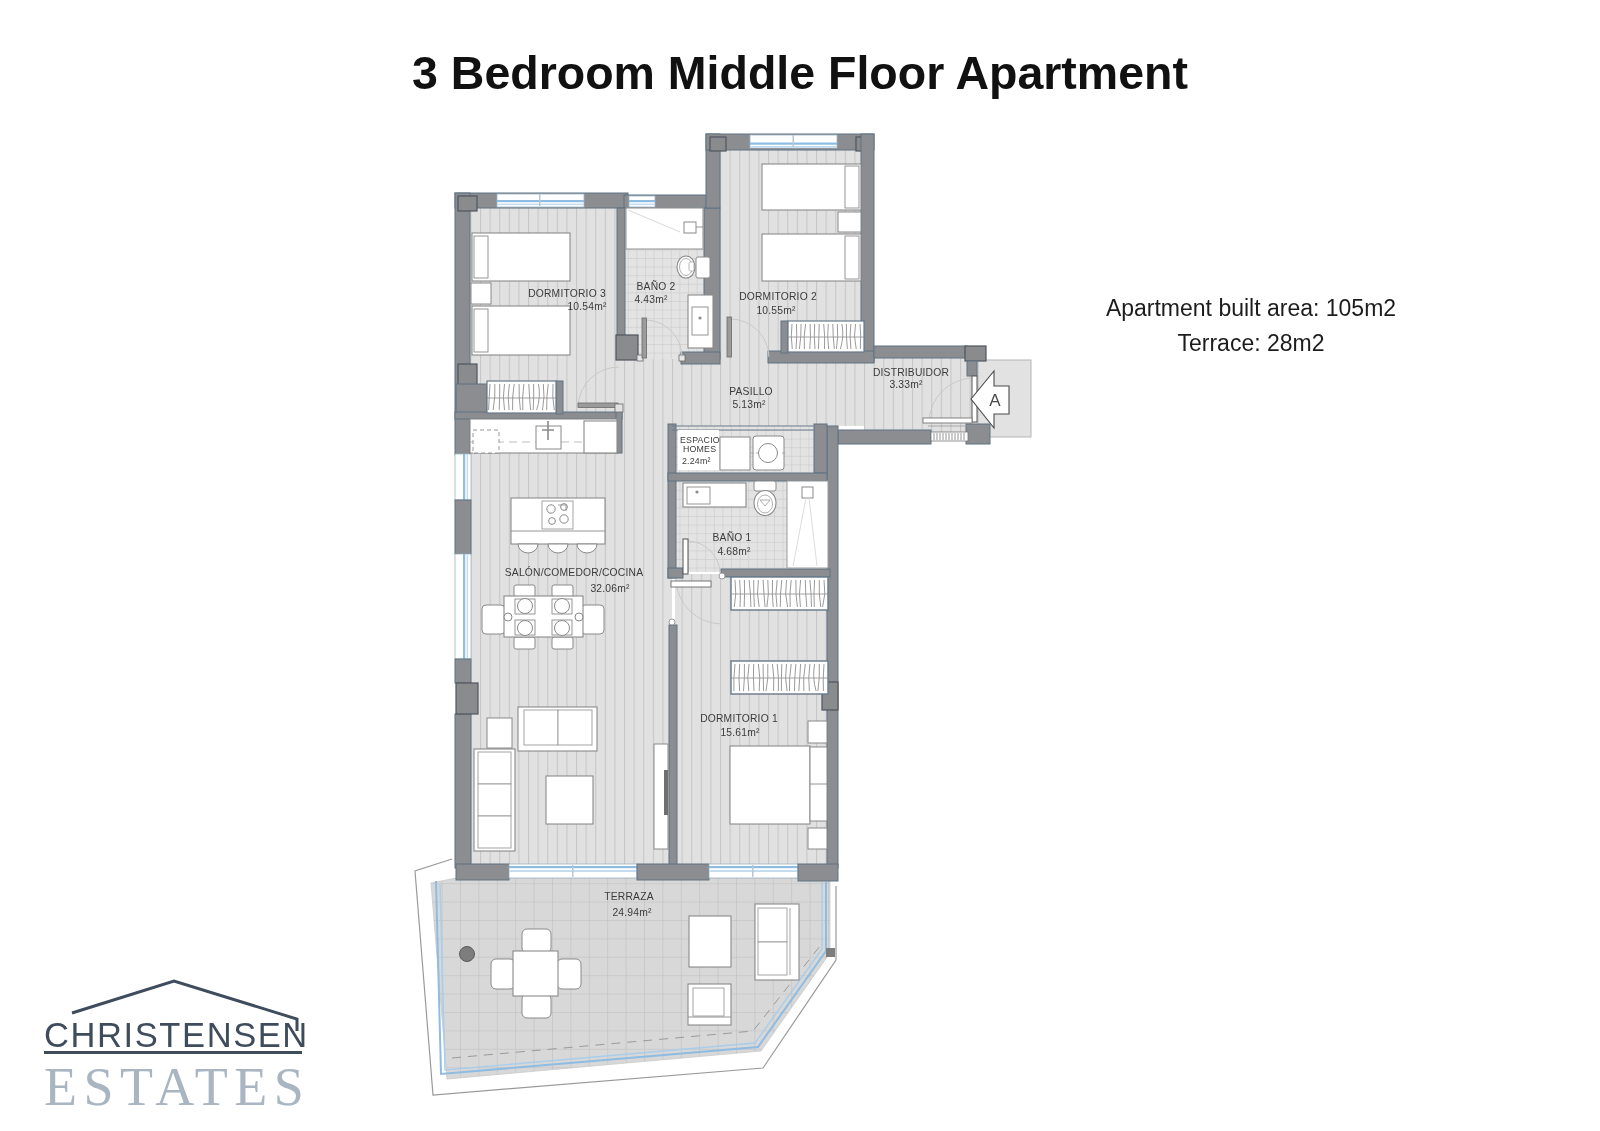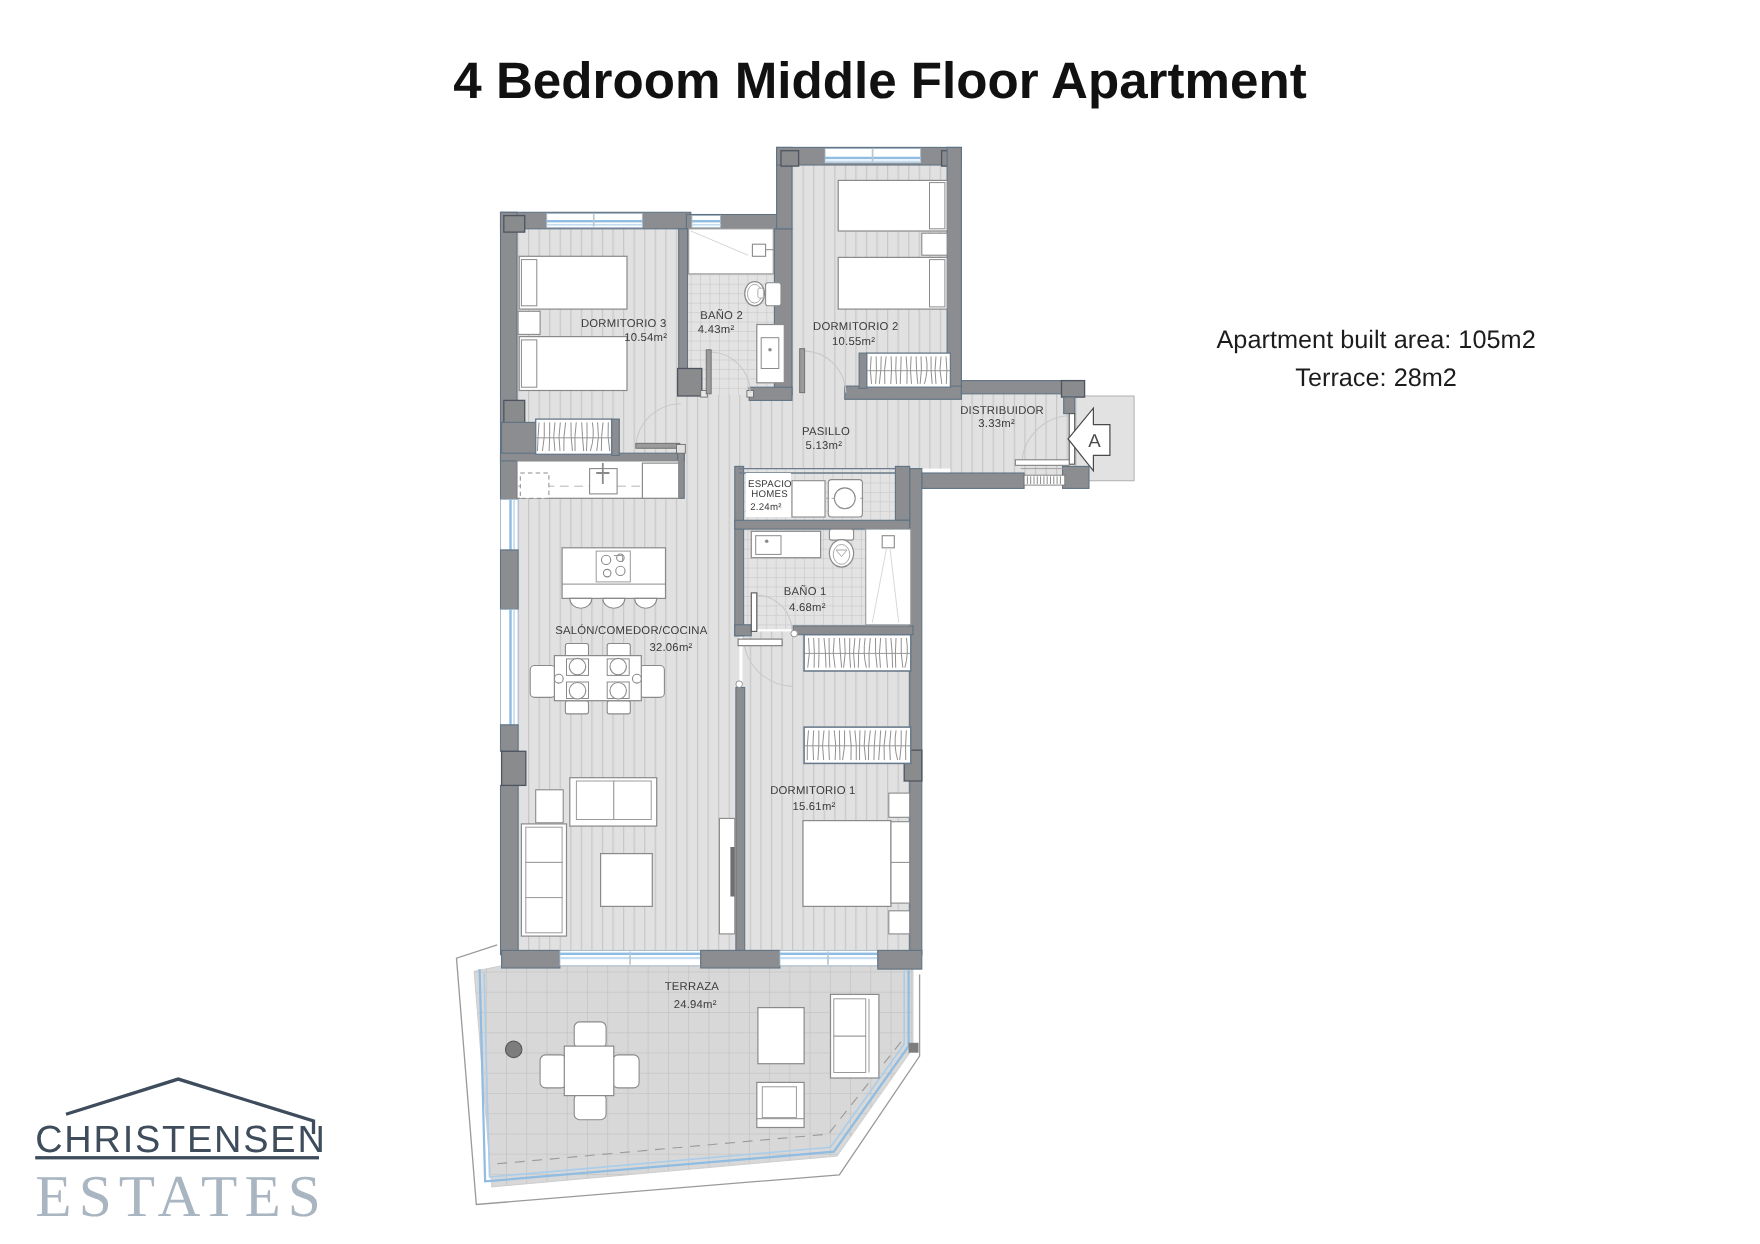--- a/index.html
+++ b/index.html
@@ -1,24 +1,24 @@
 <!DOCTYPE html>
 <html><head>
 <meta charset="utf-8">
 <style>
   html,body{margin:0;padding:0;background:#ffffff;width:1600px;height:1131px;overflow:hidden;}
   body{font-family:"Liberation Sans", sans-serif;position:relative;}
   .title{position:absolute;left:0;top:46px;width:1600px;text-align:center;font-size:46.5px;font-weight:bold;color:#111;letter-spacing:0px;}
   .info{position:absolute;left:1051px;top:291px;width:400px;text-align:center;font-size:23px;color:#1c1c1c;line-height:35px;}
-  .logo{position:absolute;left:4px;top:960px;width:330px;height:171px;}
+  .logo{position:absolute;left:16px;top:960px;width:330px;height:171px;}
 </style>
 </head>
 <body>
 
-<div class="title">4 Bedroom Middle Floor Apartment</div>
+<div class="title">3 Bedroom Middle Floor Apartment</div>
 
 <div class="info">Apartment built area: 105m2<br>Terrace: 28m2</div>
 
 <div class="logo">
 <svg width="330" height="171" viewBox="0 0 330 171">
 
   <g>
         <path d="M 56,53 L 158,21 L 281,59 L 281,71" fill="none" stroke="#3e4c5c" stroke-width="3"></path>
       </g>
 

